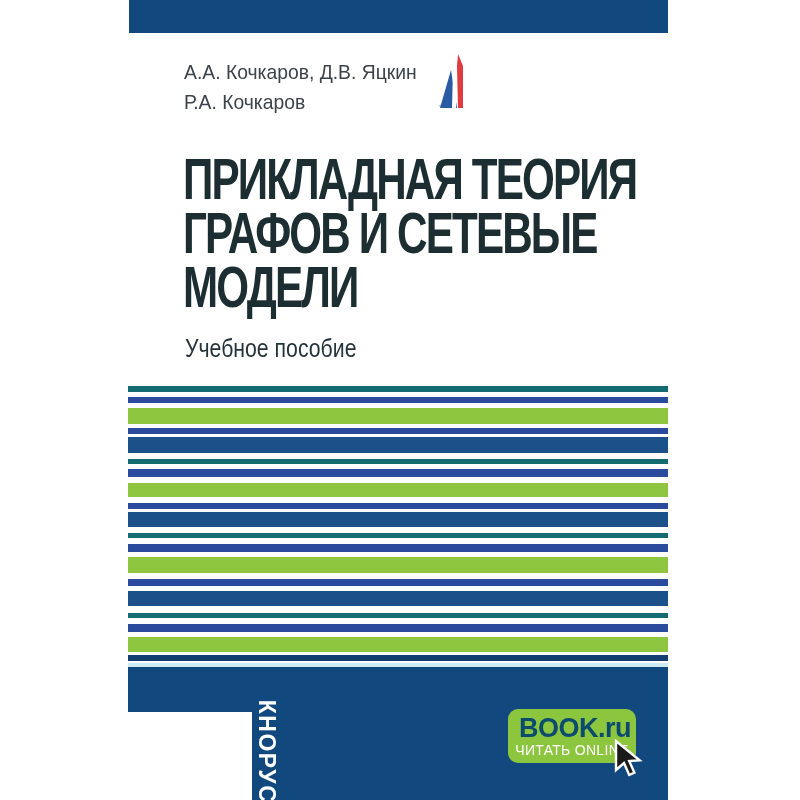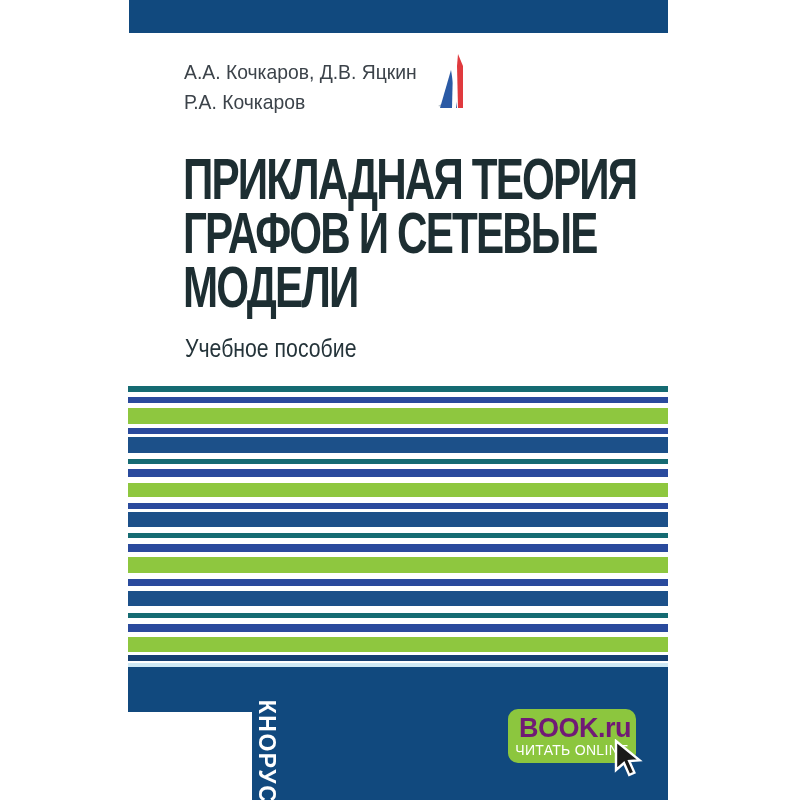--- a/index.html
+++ b/index.html
@@ -40,21 +40,21 @@
 
   
   .knorus { position:absolute; left:251px; top:703px; width:32px; height:97px;
             display:flex; align-items:center; justify-content:center; }
   .knorus span { transform:rotate(90deg); color:#ffffff; font-weight:bold; font-size:23px;
                  letter-spacing:1.5px; white-space:nowrap; }
 
   
   .badge { position:absolute; left:508px; top:709px; width:128px; height:54px;
            background:#8cc63e; border-radius:10px; text-align:center; }
-  .badge-title { color:#701a75; font-weight:bold; font-size:27px; line-height:30px;
+  .badge-title { color:#0c4a6e; font-weight:bold; font-size:27px; line-height:30px;
                  margin-top:4px; letter-spacing:-0.5px;margin-left:6px; }
   .badge-sub   { color:#ffffff; font-size:14px; line-height:15px; letter-spacing:0.3px; }
   .cursor { position:absolute; left:104px; top:30px; }
 </style>
 </head>
 <body>
 
 <div class="page">
 
   <div class="top-band"></div>

